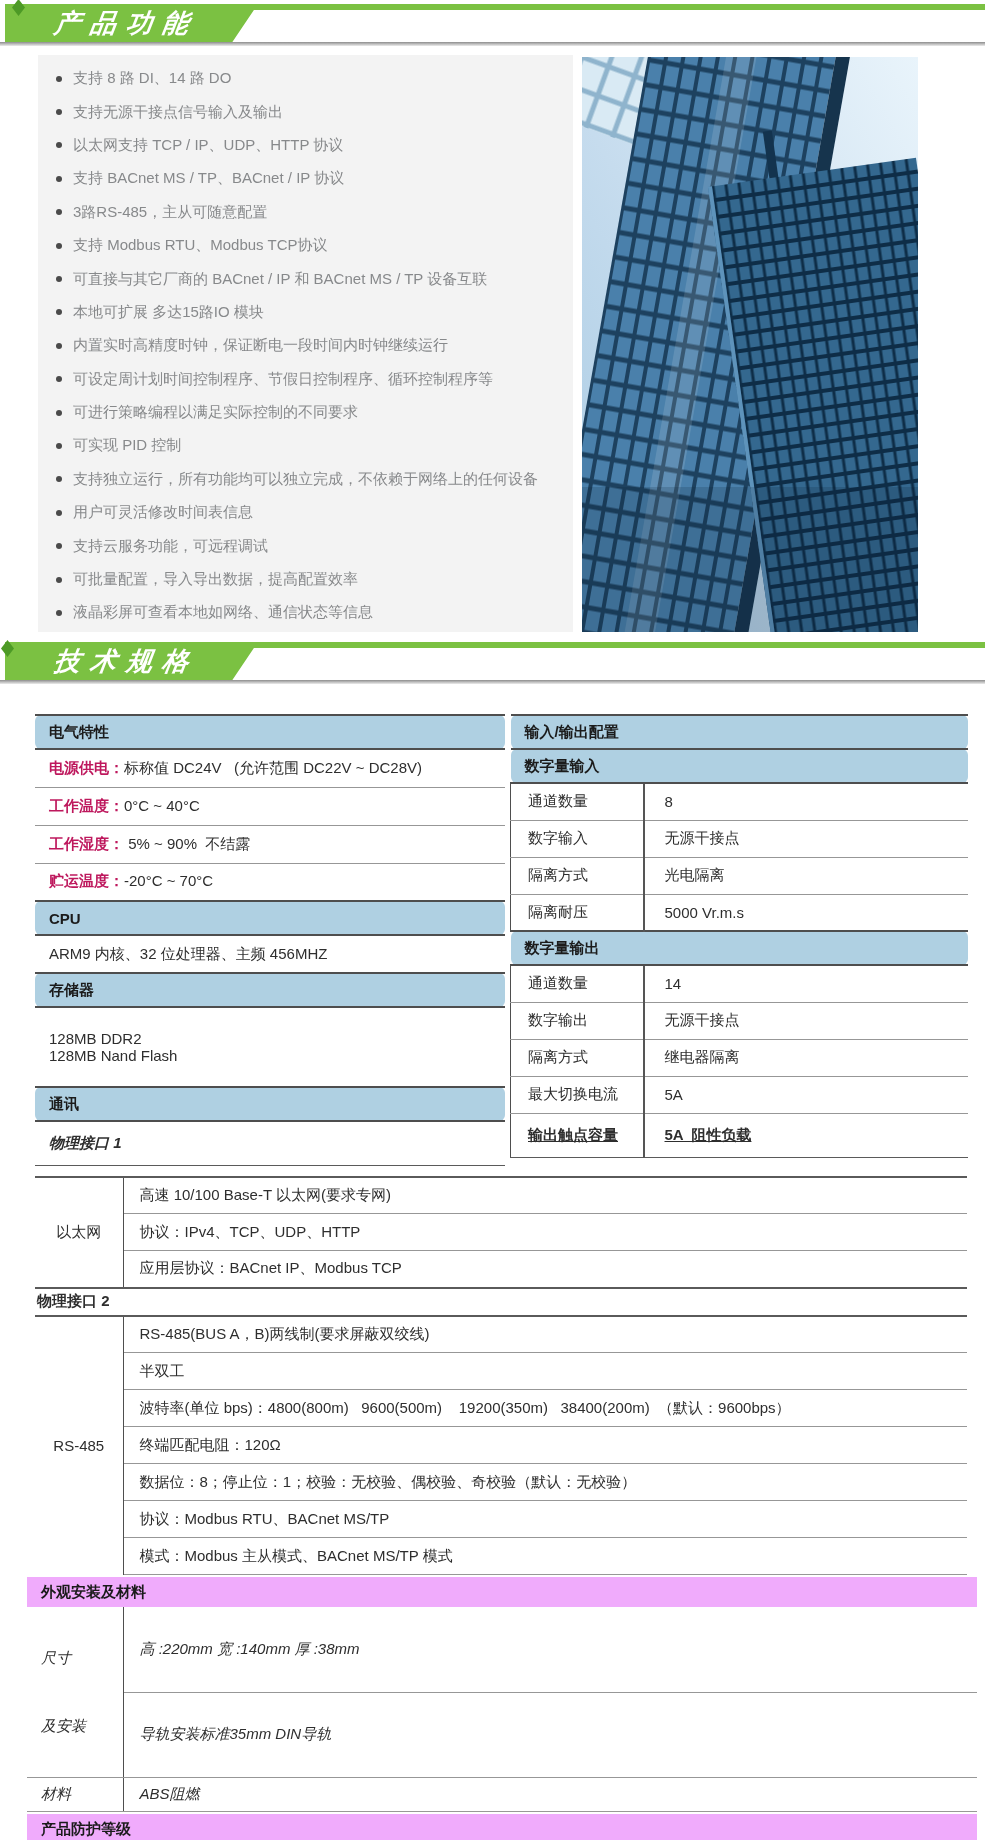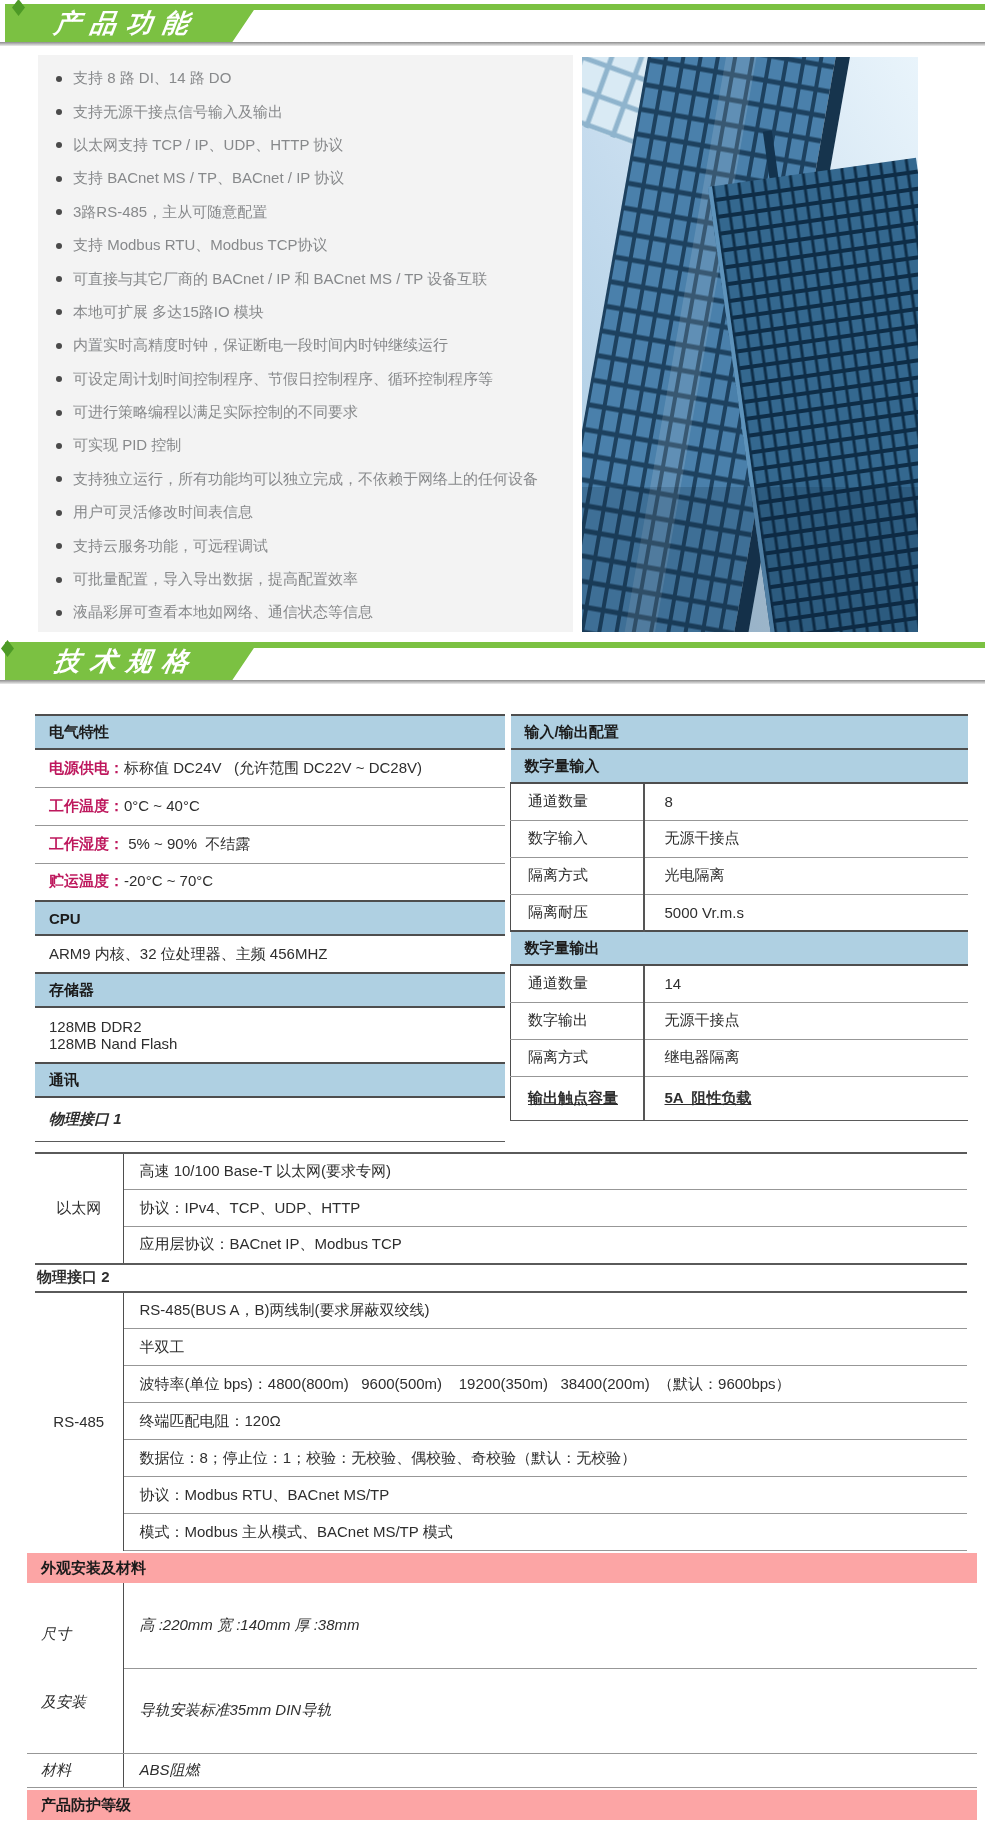--- a/index.html
+++ b/index.html
@@ -50,26 +50,27 @@
 
   .photo { width: 336px; height: 575px; margin-left: 9px; margin-top: 2px; overflow: hidden; }
 
   
   table { border-collapse: collapse; table-layout: fixed; font-size: 15px; color: #2e2e2e; }
   td { white-space: pre-wrap; }
   tr.hdr td {
     background: #afd0e2; font-weight: bold; color: #1b1b1b; height: 34px;
     border-top: 2px solid #4e4e4e; border-bottom: 2px solid #4e4e4e;
     padding-left: 14px;
+    border-radius: 6px;
   }
   .top-tables { display: flex; margin: 30px 0 0 35px; align-items: flex-start; }
 
   .tbl-left { width: 470px; margin-right: 5px; }
   .tbl-left td.body { height: 38px; border-bottom: 1px solid #979797; padding-left: 14px; }
-  .tbl-left td.r76 { height: 56px; }
+  .tbl-left td.r76 { height: 80px; }
   .tbl-left td.r44 { height: 44px; font-weight: bold; border-bottom: 1px solid #5a5a5a; font-style: italic; }
   .tbl-left b { color: #be185d; text-align: right; }
 
   .tbl-right { width: 457px; }
   .tbl-right td { height: 37px; border-bottom: 1px solid #979797; }
   .tbl-right td.lab { border-left: 1px solid #4e4e4e; border-right: 2px solid #555; padding-left: 17px; }
   .tbl-right td.val { padding-left: 20px; }
   .tbl-right tr.last td { height: 44px; font-weight: bold; border-bottom: 1px solid #5a5a5a; text-decoration: underline; }
 
   
@@ -77,21 +78,21 @@
   .wide td.lab { text-align: center; border-right: 1px solid #4e4e4e; font-size: 15px; }
   .wide td.val { height: 37px; border-bottom: 1px solid #979797; padding-left: 16px; }
   .wide tr.full td {
     font-weight: bold; height: 28px; padding-left: 2px;
     border-top: 2px solid #5a5a5a; border-bottom: 2px solid #5a5a5a;
   }
 
   
   .bluebar {
     width: 950px; margin-left: 27px; height: 30px; line-height: 30px;
-    background: #fca5a5; font-weight: bold; font-size: 15px; color: #1b1b1b;
+    background: #f0abfc; font-weight: bold; font-size: 15px; color: #1b1b1b;
     padding-left: 14px; margin-top: 2px;
   }
   .bottom-table { width: 950px; margin-left: 27px; font-style: italic; }
   .bottom-table td { height: 34px; border-bottom: 1px solid #979797; }
   .bottom-table td.lab { border-right: 1px solid #4e4e4e; padding-left: 14px; }
   .bottom-table td.lab .lline { line-height: 34px; }
   .bottom-table td.val { padding-left: 16px; }
 </style>
 </head>
 <body>
@@ -304,20 +305,24 @@
             <td class="val">14</td>
           </tr>
       <tr>
             <td class="lab">数字输出</td>
             <td class="val">无源干接点</td>
           </tr>
       <tr>
             <td class="lab">隔离方式</td>
             <td class="val">继电器隔离</td>
           </tr>
+      <tr>
+            <td class="lab">最大切换电流</td>
+            <td class="val">5A</td>
+          </tr>
       <tr class="last">
             <td class="lab">输出触点容量</td>
             <td class="val">5A  阻性负载</td>
           </tr>
     </tbody>
       </table>
   </div>
 
   <table class="wide">
     <colgroup>

